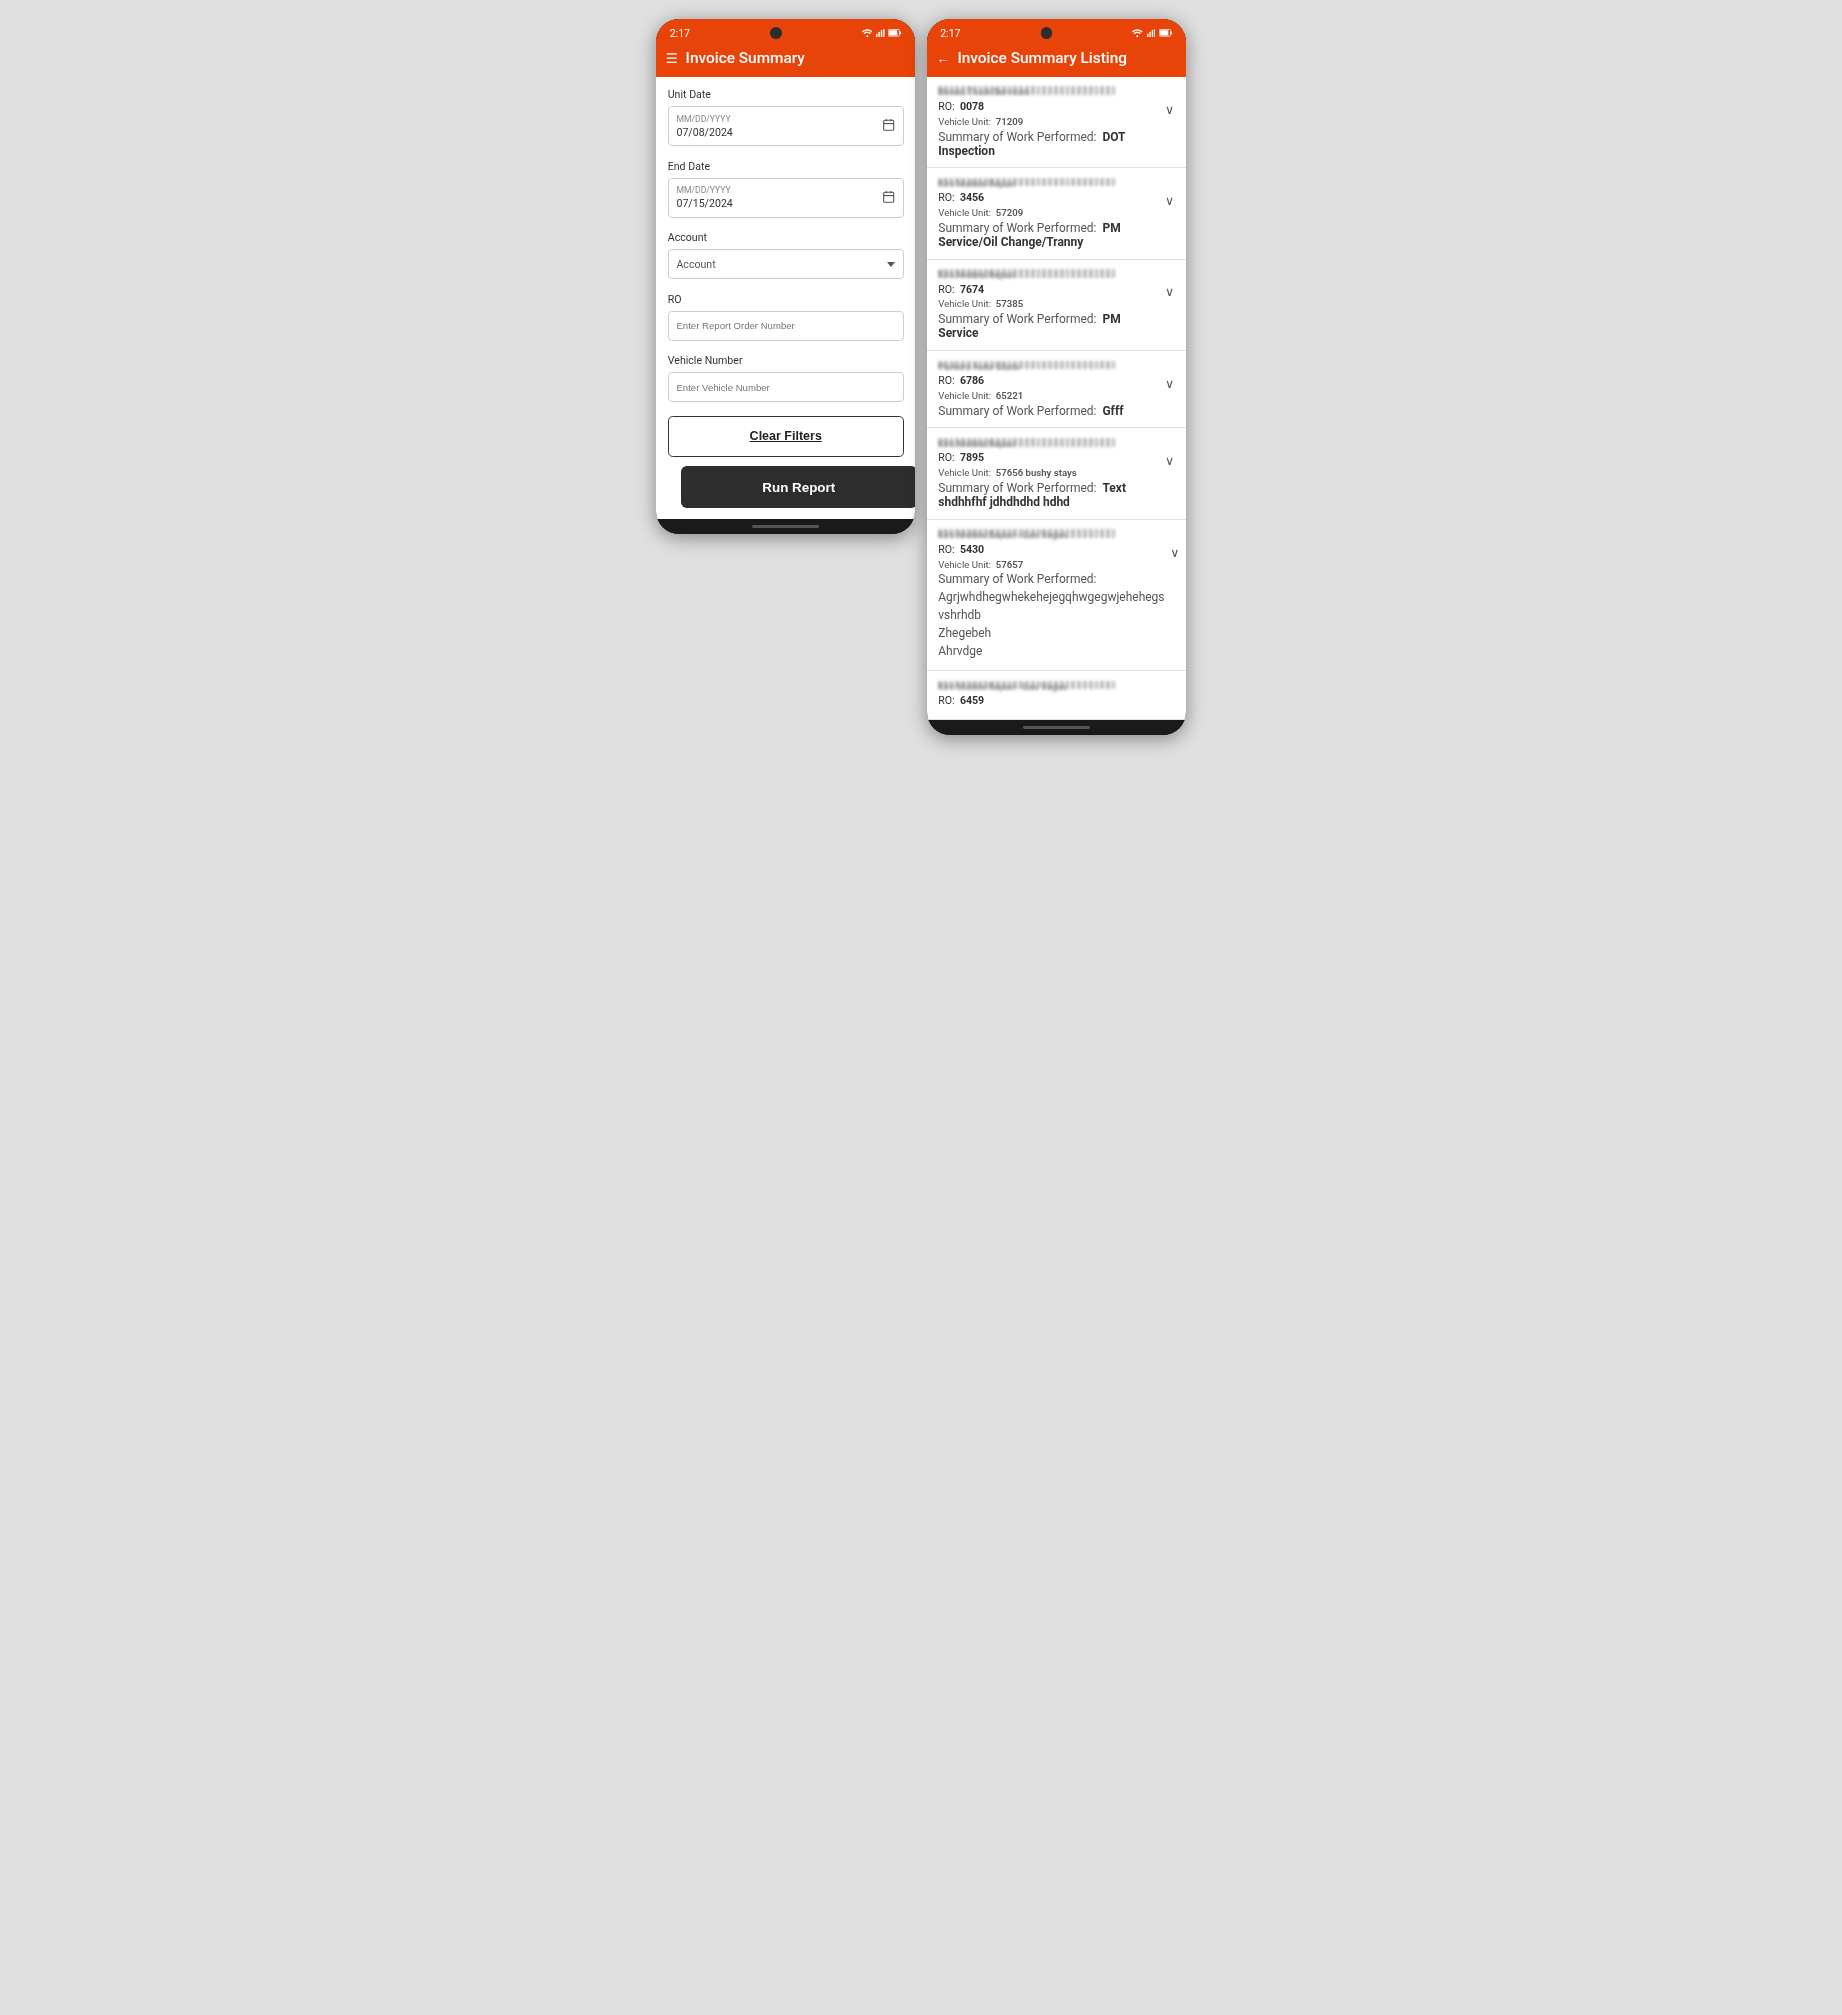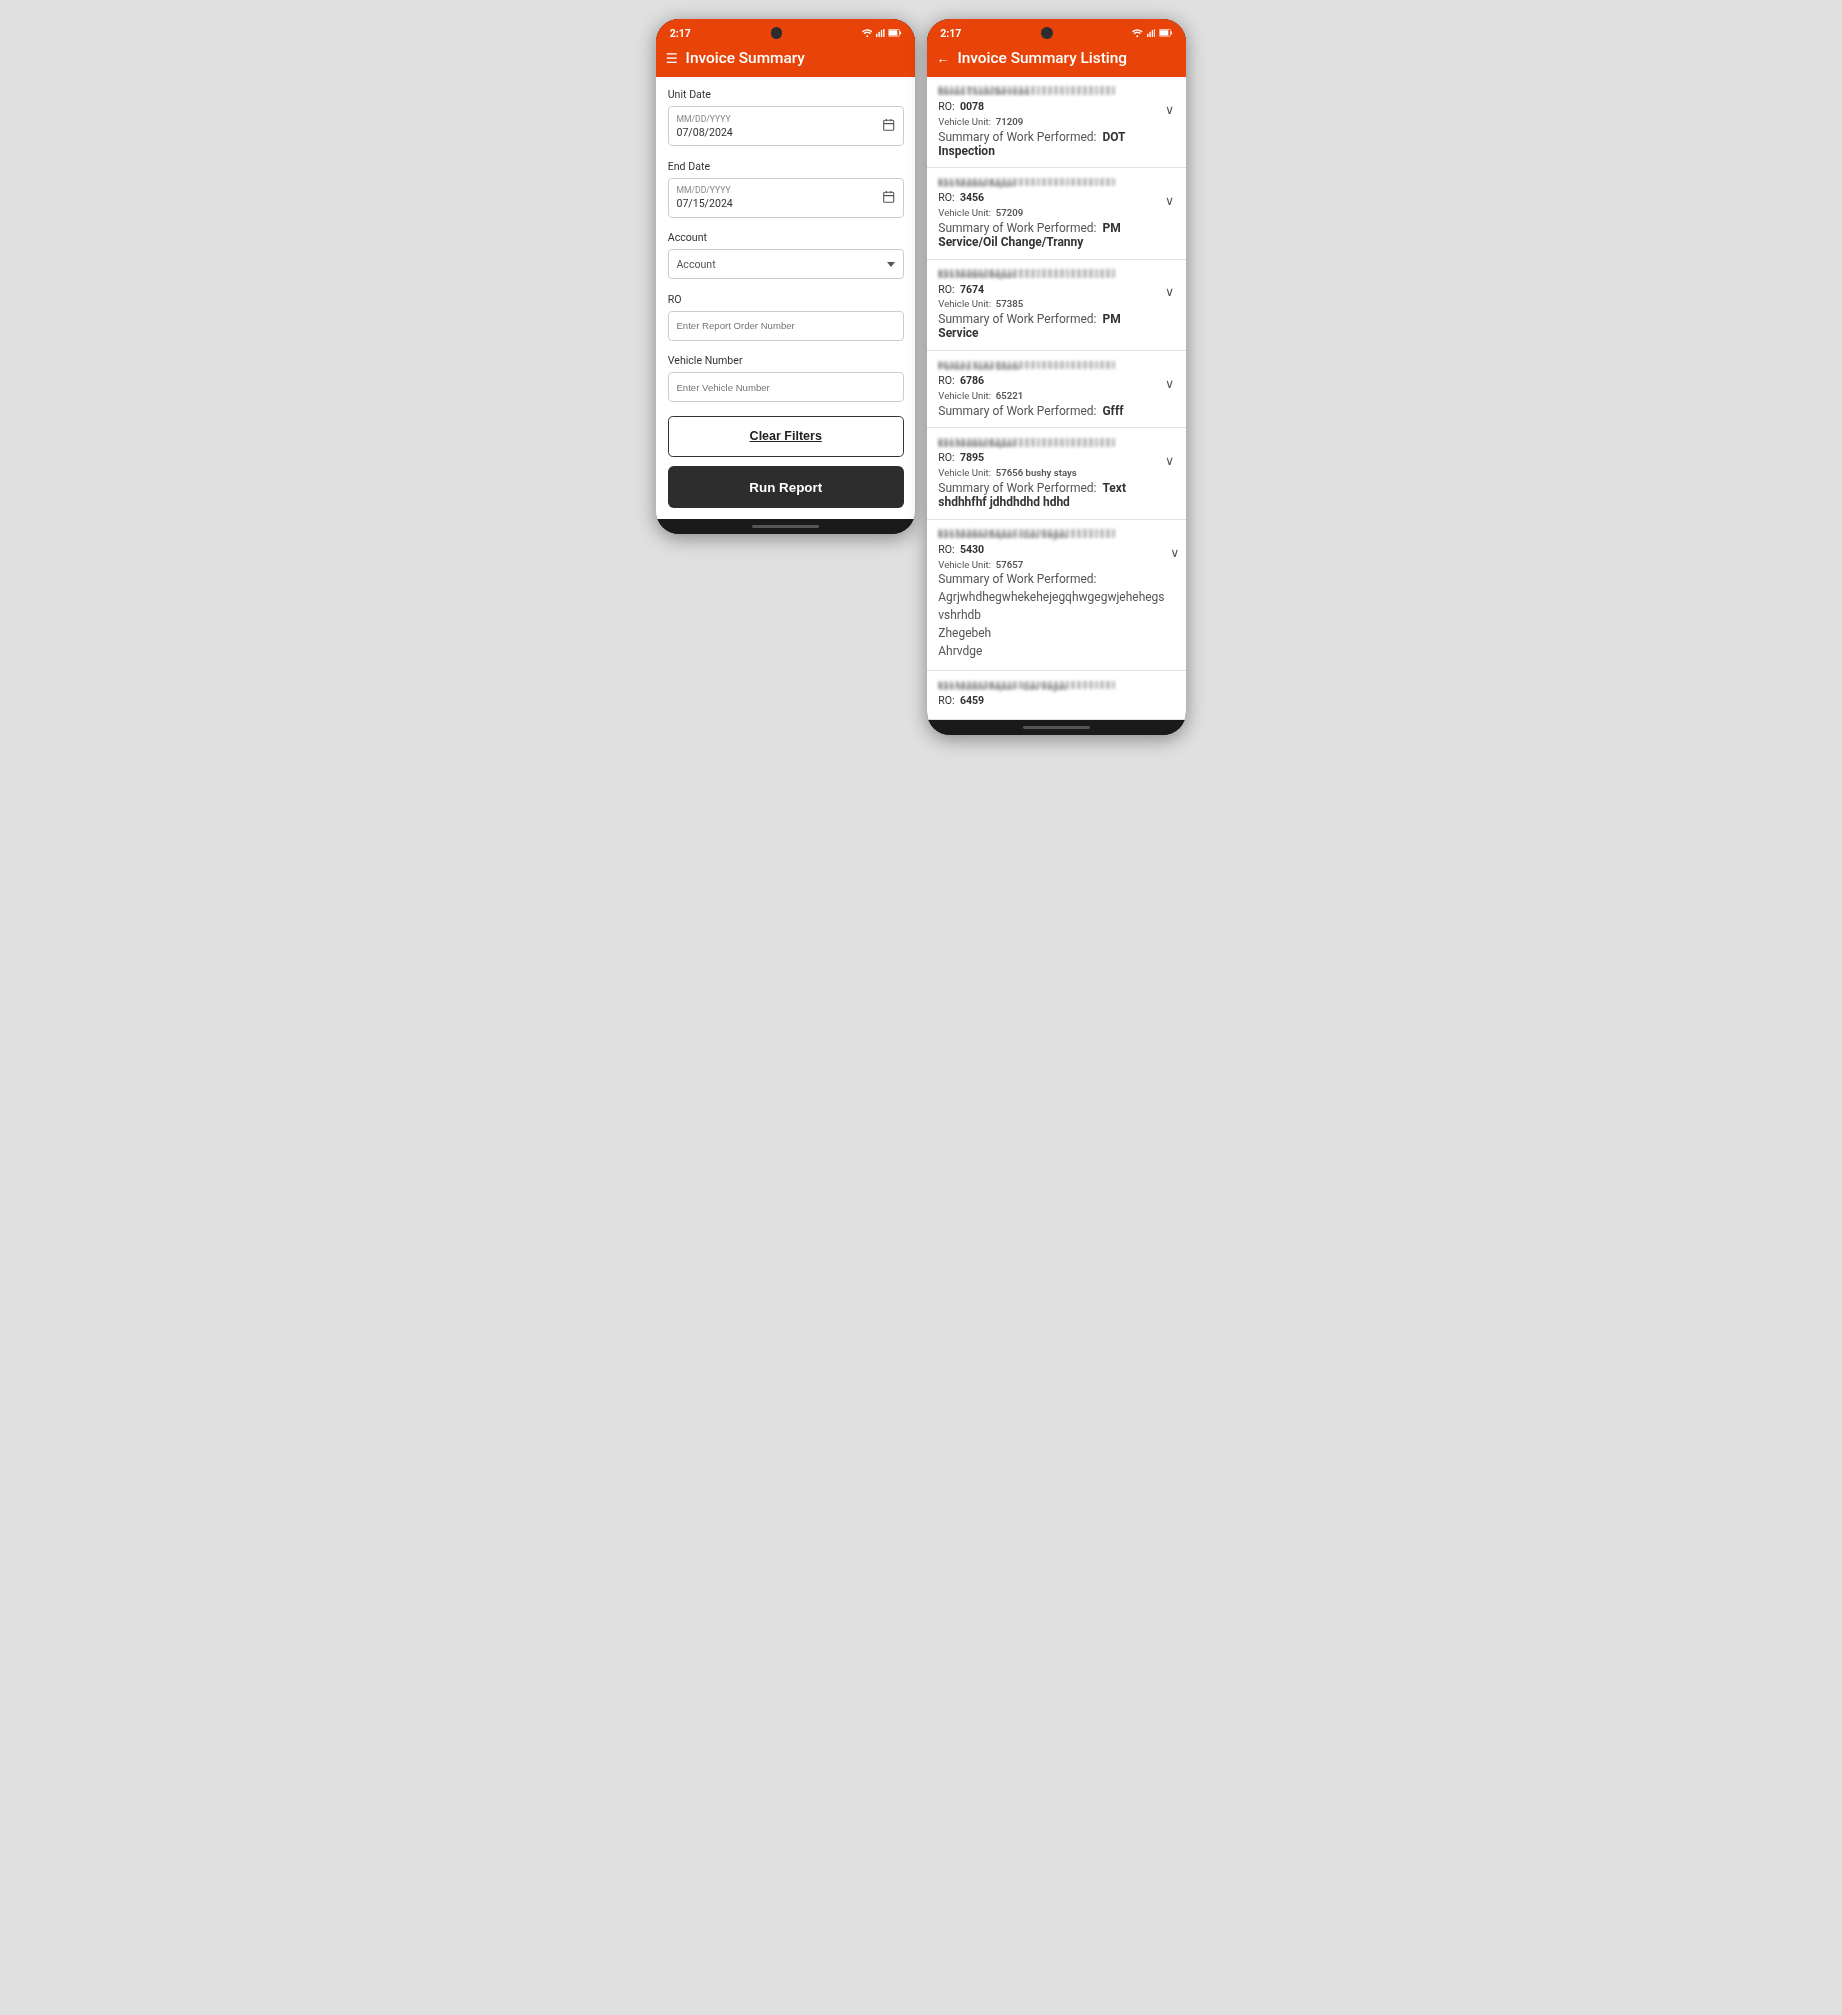--- a/index.html
+++ b/index.html
@@ -25,21 +25,21 @@
     }
 
     .status-bar {
       background: #e8440a;
       display: flex;
       justify-content: flex-end;
       align-items: center;
       padding: 7.7px 13.4px 3.8px;
       color: white;
       font-size: 10.6px;
-      font-weight: 700;
+      font-weight: 400;
     }
 
     .status-icons {
       display: flex;
       align-items: center;
       gap: 3.8px;
     }
 
     .camera-notch {
       width: 11.5px;
@@ -172,20 +172,21 @@
     .btn-run {
       width: 100%;
       padding: 13.4px;
       border: none;
       border-radius: 5.8px;
       background: #2d2d2d;
       font-size: 13.4px;
       font-weight: 600;
       color: white;
       cursor: pointer;
+      margin-left: 13px;
     }
 
     
     .listing-screen {
       background: white;
       flex: 1;
     }
 
     .list-item {
       padding: 9.6px 11.5px 9.6px;

